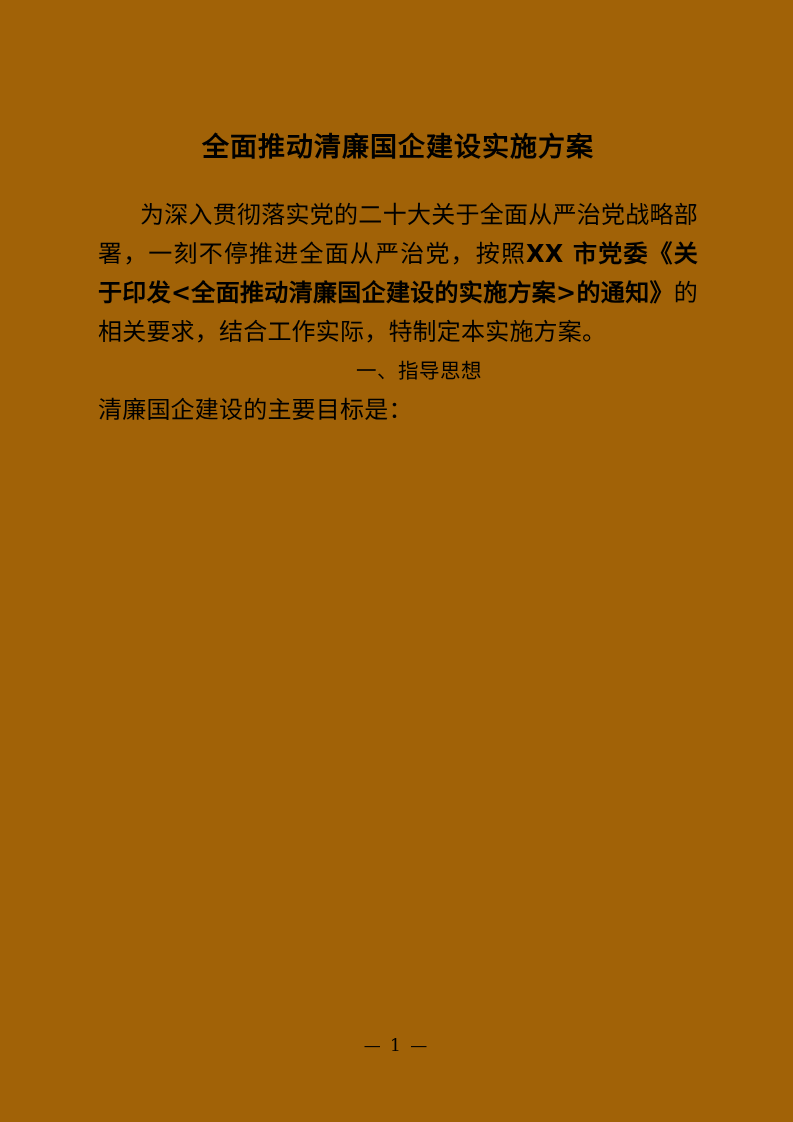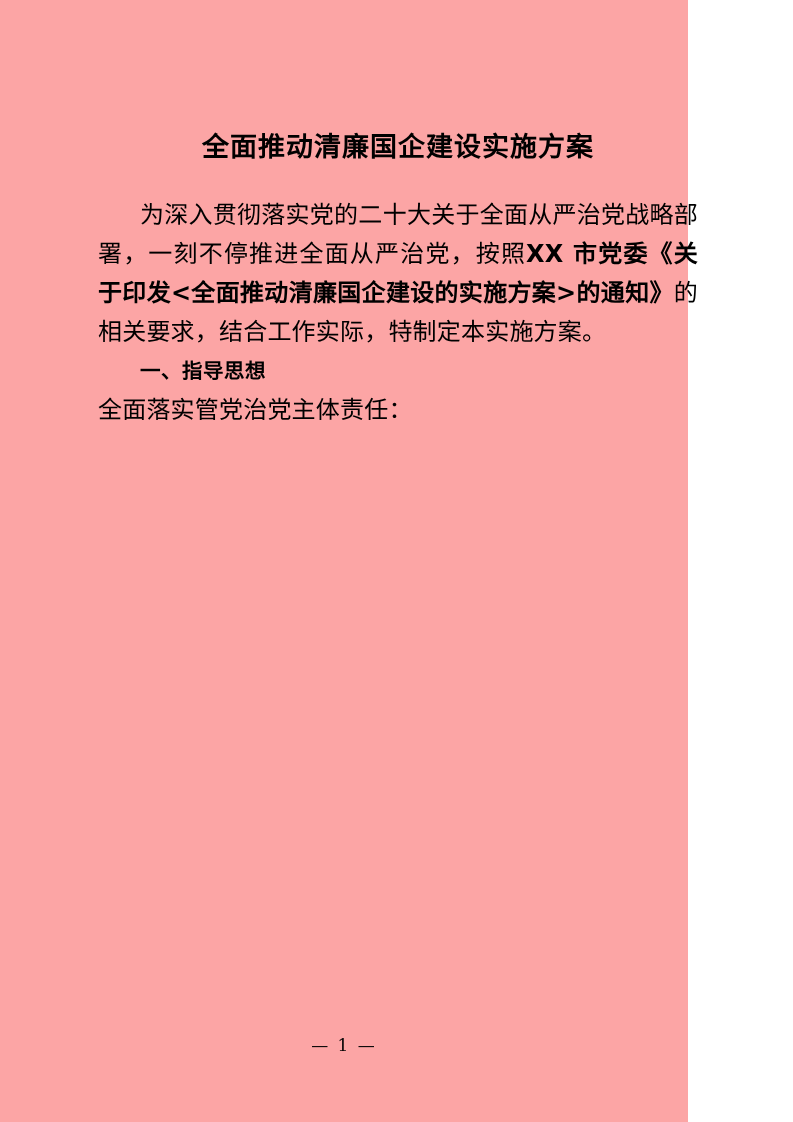--- a/index.html
+++ b/index.html
@@ -9,25 +9,25 @@
   }
   body {
     width: 793px;
     height: 1122px;
     overflow: hidden;
     font-family: "DejaVu Serif", "Liberation Serif", serif;
     color: #000000;
   }
   .page {
     position: relative;
-    width: 688px;
+    width: 793px;
     height: 1122px;
     box-sizing: border-box;
     padding: 4px;
-    background: #fca5a5;
+    background: #a16207;
   }
   .content {
     position: absolute;
     left: 98px;
     top: 128px;
     width: 600px;
   }
   .doc-title {
     font-family: "DejaVu Sans", "Liberation Sans", sans-serif;
     font-size: 27px;
@@ -47,26 +47,27 @@
     letter-spacing: 0.2px;
   }
   p.indent2 {
     text-indent: 42px;
   }
   p.noindent {
     text-indent: 0;
   }
   .heading-par {
     font-family: "DejaVu Sans", "Liberation Sans", sans-serif;
-    font-weight: bold;
+    font-weight: normal;
     font-size: 20.5px;
     line-height: 39px;
     margin: 0;
     text-indent: 42px;
     letter-spacing: 0.5px;
+    text-align: center;
   }
   .sans-b {
     font-family: "DejaVu Sans", "Liberation Sans", sans-serif;
     font-weight: bold;
   }
   .page-number {
     position: absolute;
     left: 0;
     right: 0;
     top: 1035px;
@@ -86,20 +87,20 @@
 
     <h1 class="doc-title">全面推动清廉国企建设实施方案</h1>
 
     <p class="body-par indent2"><span>为深入贯彻落实党的二十大关于全面从严治党战略部署，一刻不停推进全面从严治党，按照</span><span class="sans-b">XX 市党委《关于印发&lt;全面推动清廉国企建设的实施方案&gt;的通知》</span><span>的相关要求，结合工作实际，特制定本实施方案。</span></p>
 
     <p class="heading-par">一、指导思想</p>
 
 
 
 
-    <p class="body-par noindent"><span>全面落实管党治党主体责任：</span></p>
+    <p class="body-par noindent"><span>清廉国企建设的主要目标是：</span></p>
 
 
   </div>
 
   <div class="page-number">— 1 —</div>
 
 </div>
 
 </body></html>

